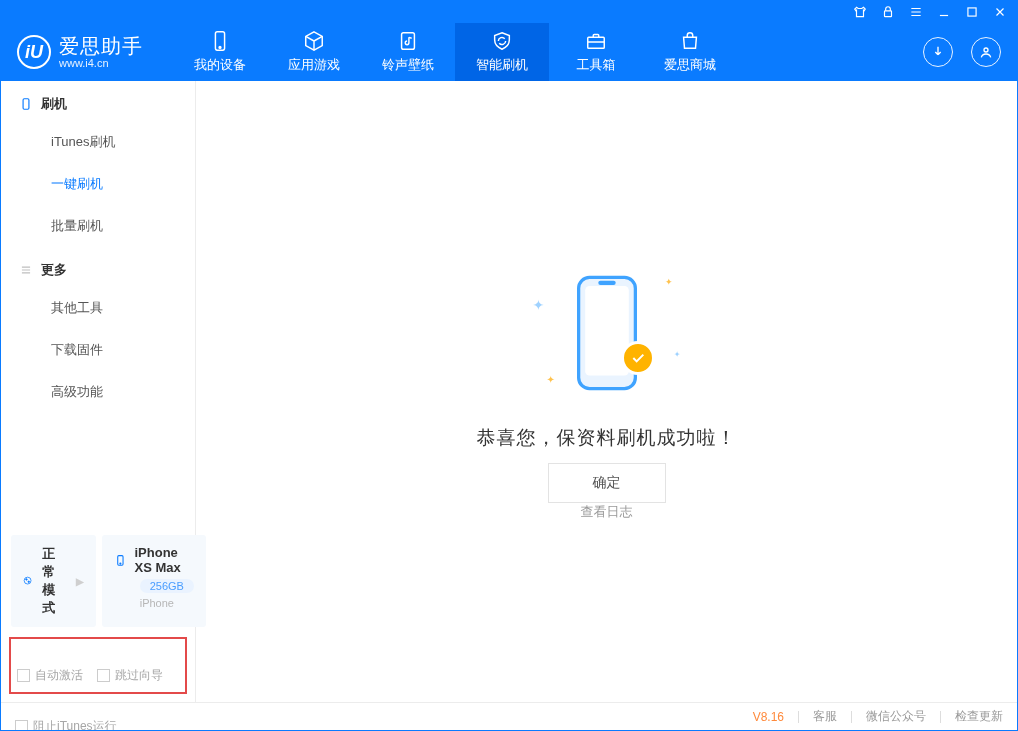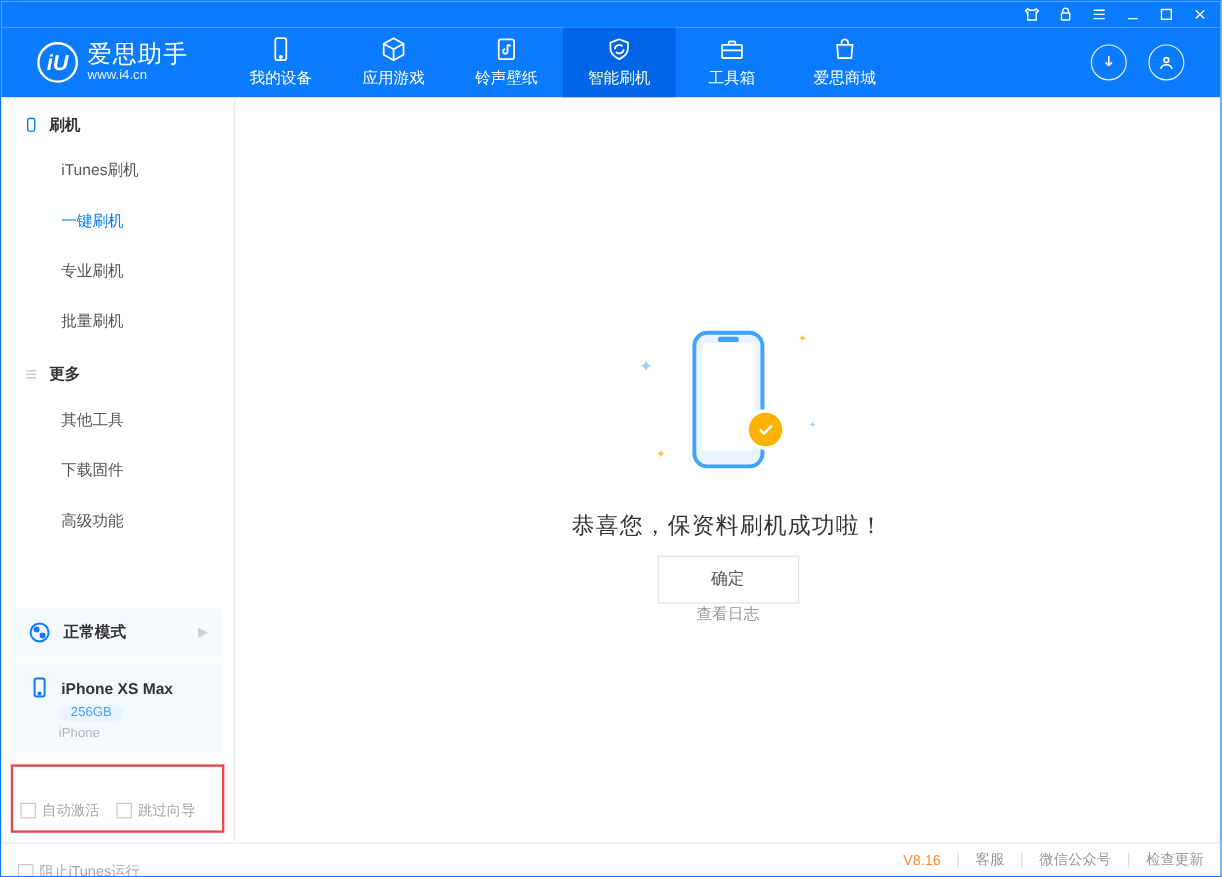--- a/index.html
+++ b/index.html
@@ -3,21 +3,21 @@
 <meta charset="utf-8">
 <style>
 * { margin: 0; padding: 0; box-sizing: border-box; font-family: "Microsoft YaHei", "PingFang SC", Arial, sans-serif; }
 body { background: #fff; width: 1018px; height: 731px; border: 1px solid #0a7bff; overflow: hidden; position: relative; }
 
 
 .titlebar { height: 22px; background: #0a7bff; display: flex; justify-content: flex-end; align-items: center; padding-right: 10px; gap: 14px; color: #fff; font-size: 12px; }
 .titlebar .tb-icon { width: 14px; height: 14px; display: flex; align-items: center; justify-content: center; cursor: pointer; }
 
 
-.navbar { height: 58px; background: #0a7bff; display: flex; align-items: center; color: #fff; padding: 0 30px; }
+.navbar { height: 58px; background: #0a7bff; display: flex; align-items: center; color: #fff; padding: 0 16px; }
 .logo-wrap { display: flex; align-items: center; gap: 8px; margin-right: 30px; }
 .logo-badge { width: 34px; height: 34px; border: 2px solid #fff; border-radius: 50%; display: flex; align-items: center; justify-content: center; font-weight: 700; font-size: 18px; font-style: italic; }
 .logo-text { display: flex; flex-direction: column; line-height: 1; }
 .logo-text .big { font-size: 20px; font-weight: 500; letter-spacing: 1px; }
 .logo-text .url { font-size: 11px; opacity: 0.9; margin-top: 2px; }
 
 .nav-tabs { display: flex; height: 100%; }
 .nav-tab { width: 94px; height: 100%; display: flex; flex-direction: column; align-items: center; justify-content: center; gap: 4px; font-size: 13px; cursor: pointer; }
 .nav-tab.active { background: #0065e6; }
 .nav-tab .nav-icon { width: 22px; height: 22px; display: flex; align-items: center; justify-content: center; }
@@ -26,21 +26,21 @@
 .circle-btn { width: 30px; height: 30px; border: 1.6px solid rgba(255,255,255,0.9); border-radius: 50%; display: flex; align-items: center; justify-content: center; cursor: pointer; }
 
 
 .body-wrap { display: flex; height: calc(100% - 80px - 28px); }
 .sidebar { width: 195px; border-right: 1px solid #ececec; display: flex; flex-direction: column; }
 .side-section-header { display: flex; align-items: center; gap: 8px; padding: 14px 18px 8px; font-size: 13px; color: #333; font-weight: 600; }
 .side-section-header svg, .side-section-header .hhicon { width: 14px; height: 14px; }
 .side-item { padding: 12px 0 12px 50px; font-size: 13px; color: #555; cursor: pointer; }
 .side-item.active { color: #0a7bff; }
 
-.device-cards { margin-top: auto; padding: 10px; display: flex; flex-direction: column; gap: 6px; }
+.device-cards { margin-top: auto; padding: 10px; display: flex; flex-direction: row; gap: 6px; }
 .card { background: #f5f9fd; border-radius: 3px; padding: 10px 12px; display: flex; align-items: center; gap: 10px; font-size: 13px; color: #333; font-weight: 600; cursor: pointer; }
 .card .caret { margin-left: auto; color: #cfcfcf; font-size: 10px; }
 .card-icon { width: 20px; height: 20px; display: flex; align-items: center; justify-content: center; }
 .device-card { flex-direction: column; align-items: flex-start; gap: 4px; cursor: default; }
 .device-card .dev-row { display: flex; align-items: center; gap: 8px; width: 100%; }
 .storage { display: inline-block; background: #eaf3ff; color: #4a9dff; border-radius: 10px; padding: 1px 10px; font-size: 11px; margin-left: 26px; font-weight: 500; }
 .devtype { color: #b6b6b6; font-size: 11px; margin-left: 26px; font-weight: 400; }
 
 .bottom-options { border: 2px solid #e34a4a; margin: 0 8px 8px; padding: 8px 6px; display: flex; gap: 14px; align-items: center; }
 .chk-row { display: flex; align-items: center; gap: 5px; font-size: 12px; color: #a7a7a7; cursor: pointer; margin-top: 20px; }
@@ -184,21 +184,20 @@
 
   <div class="sidebar">
     <div class="side-section-header">
       <svg class="hhicon" viewBox="0 0 24 24" fill="none" stroke="#0a7bff" stroke-width="2">
           <rect x="7" y="3" width="10" height="18" rx="2"></rect>
         </svg>
       <span>刷机</span>
     </div>
     <div class="side-item">iTunes刷机</div>
     <div class="side-item active">一键刷机</div>
-    <div class="side-item">专业刷机</div>
     <div class="side-item">批量刷机</div>
 
     <div class="side-section-header">
       <svg class="hhicon" viewBox="0 0 24 24" stroke="#bfbfbf" stroke-width="2">
           <path d="M5 7h14M5 12h14M5 17h14"></path>
         </svg>
       <span>更多</span>
     </div>
     <div class="side-item">其他工具</div>
     <div class="side-item">下载固件</div>

